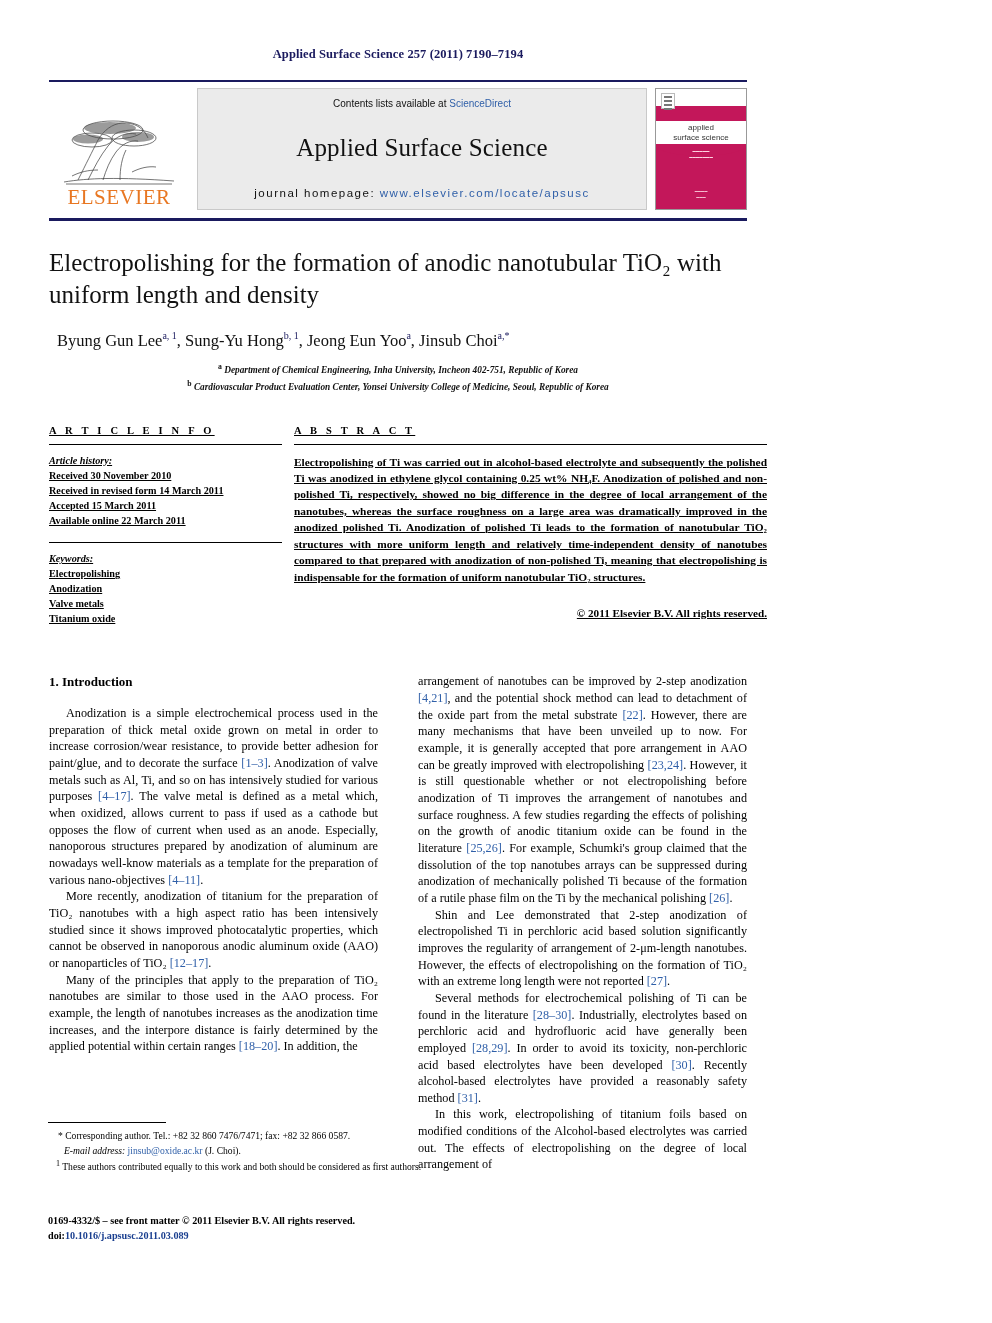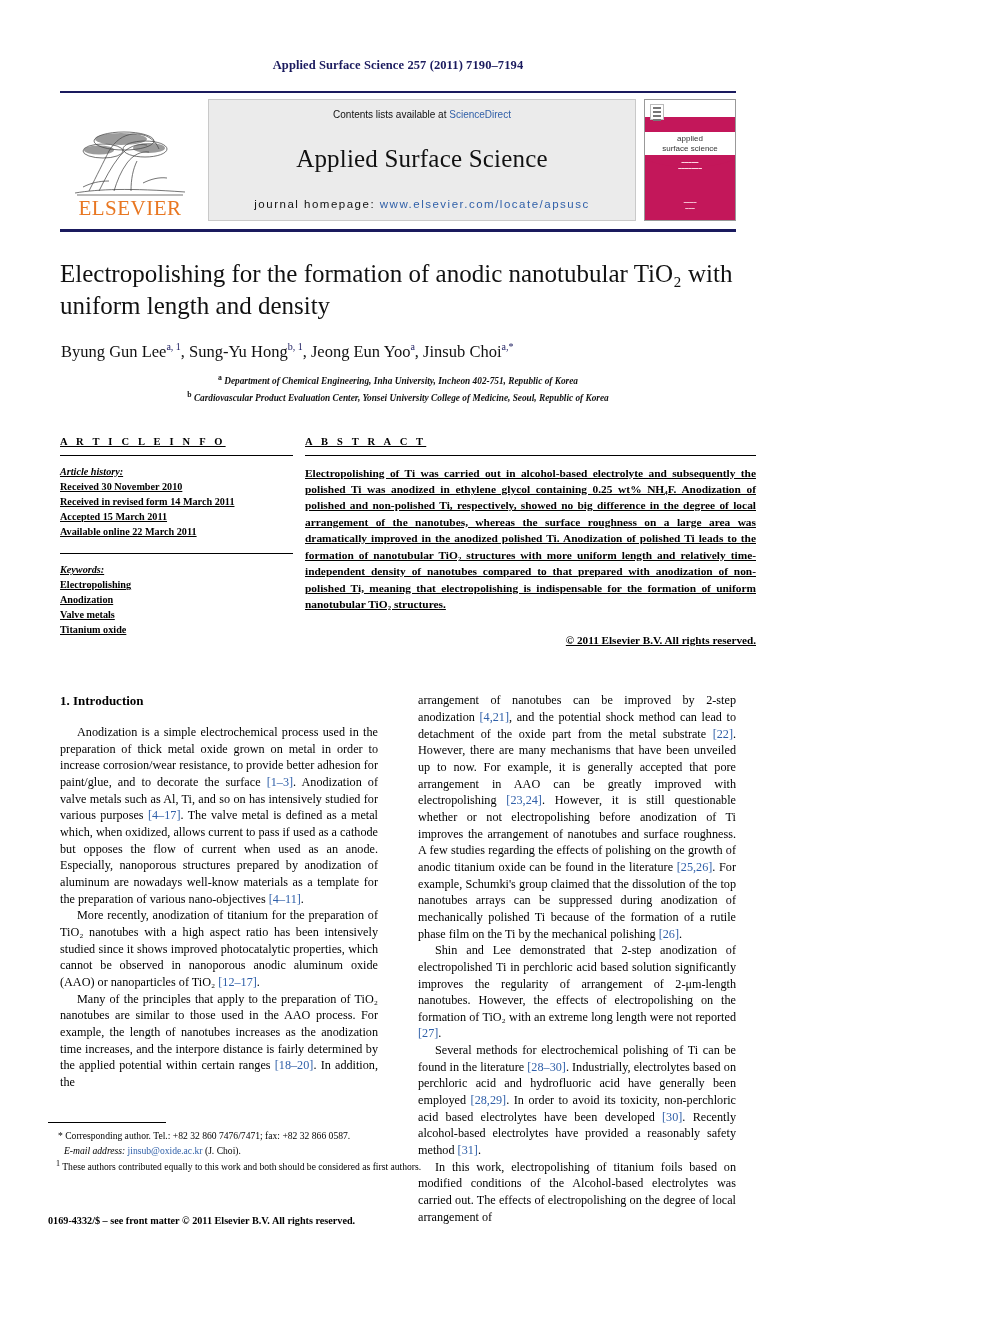--- a/index.html
+++ b/index.html
@@ -6,21 +6,21 @@
   html, body { margin: 0; padding: 0; }
   body {
     width: 992px;
     height: 1323px;
     background: #ffffff;
     font-family: "Liberation Serif", "DejaVu Serif", serif;
     color: #000000;
     position: relative;
     overflow: hidden;
   }
-  .page { position: relative; width: 796px; height: 1323px; padding: 12px; }
+  .page { position: relative; width: 796px; height: 1323px; padding: 1px; }
 
   
   .runninghead {
     text-align: center;
     font-size: 12.5px;
     color: #1a1a5e;
     font-weight: bold;
     padding-top: 46px;
     letter-spacing: .1px;
   }
@@ -139,21 +139,21 @@
   h1.article-title {
     font-size: 25px;
     font-weight: normal;
     line-height: 1.26;
     margin: 0 0 20px 0;
     color: #111;
     font-family: "Liberation Serif", serif;
   }
   .authors {
     font-size: 16.5px;
-    margin: 0 0 10px 1px;
+    margin: 0 0 10px 8px;
     color: #111;
   }
   .authors sup { font-size: 10px; color: #1a1a5e; }
   .affil {
     font-size: 9.3px;
     font-style: italic;
     font-weight: bold;
     line-height: 1.5;
     color: #111;
     margin: 0;
@@ -372,15 +372,18 @@
       </p>
       <p>
         <sup style="padding-left:8px">1</sup>
         <span>These authors contributed equally to this work and both should be considered as first authors.</span>
       </p>
     </div>
   </div>
 
   <div class="imprint">
     <div>0169-4332/$ – see front matter © 2011 Elsevier B.V. All rights reserved.</div>
+    <div>
+      <span>doi:</span><span class="doi">10.1016/j.apsusc.2011.03.089</span>
+    </div>
   </div>
 
 </div>
 
 </body></html>

